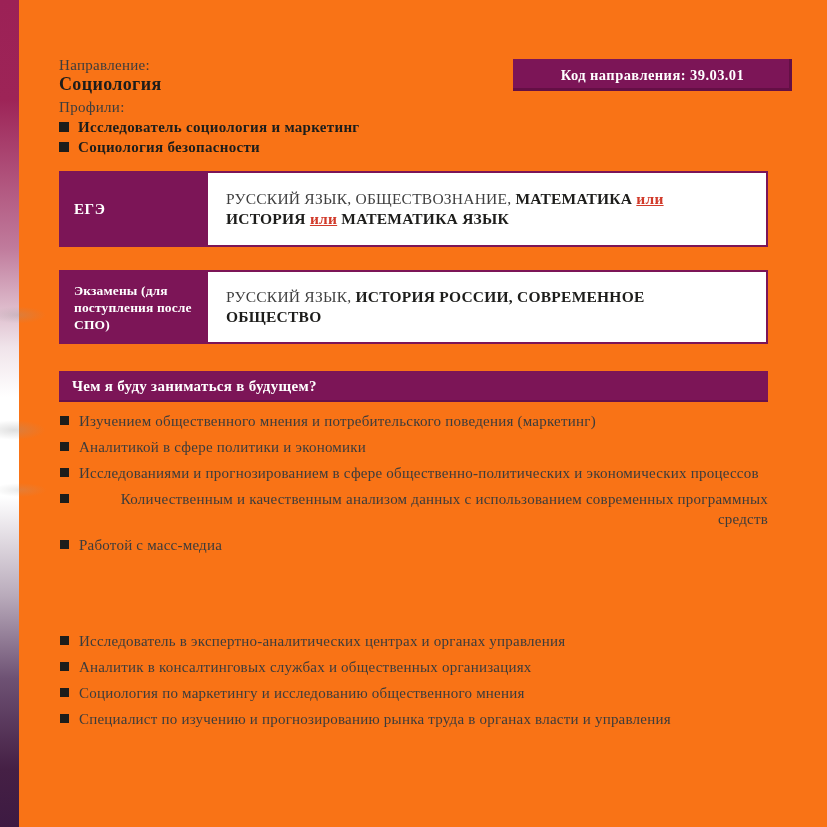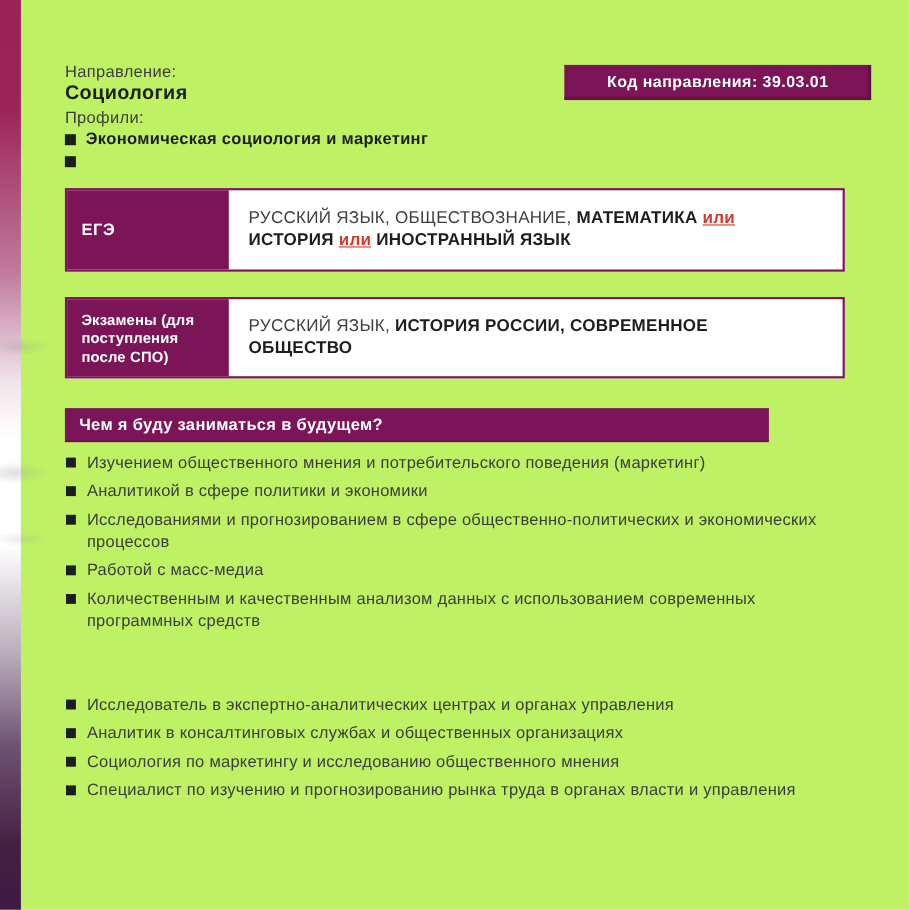--- a/index.html
+++ b/index.html
@@ -1,21 +1,21 @@
 <!DOCTYPE html>
 <html lang="ru"><head>
 <meta charset="utf-8">
 <style>
   html,body{margin:0;padding:0;}
   body{
     width:827px;height:827px;background:#ffffff;overflow:hidden;
     font-family:"Liberation Sans","DejaVu Sans",sans-serif;
     -webkit-font-smoothing:antialiased;
   }
-  .page{position:relative;width:827px;height:827px;background:#bef264;}
+  .page{position:relative;width:827px;height:827px;background:#f97316;font-family:Liberation Serif, serif;}
 
   
   .strip{
     position:absolute;left:0;top:0;width:19px;height:827px;
     background:linear-gradient(180deg,
       #9c2156 0%, #9d2457 12%, #c07b9c 30%, #f0e4ea 42%,
       #ffffff 48%, #ffffff 60%, #b9abbb 72%, #6e5274 82%,
       #452045 93%, #3d1a42 100%);
   }
   .map-texture{
@@ -62,66 +62,67 @@
     flex:1;display:flex;align-items:center;box-sizing:border-box;
     padding:8px 24px 8px 18px;
     font-size:15.5px;line-height:20px;color:#3f3f3f;letter-spacing:.015em;
   }
   .exam-body .bold{font-weight:bold;color:#1d1d1b;}
   .exam-body .regular{color:#3f3f3f;}
   .exam-body .or{font-weight:bold;color:#d13a2a;text-decoration:underline;}
 
   
   .section-bar{
-    position:absolute;left:59px;width:640px;height:31px;background:#7c1557;
+    position:absolute;left:59px;width:709px;height:31px;background:#7c1557;
     color:#ffffff;font-size:15px;font-weight:bold;letter-spacing:.02em;
     display:flex;align-items:center;padding-left:13px;box-sizing:border-box;
     box-shadow:inset 0 -2px 0 rgba(0,0,0,.15);
   }
   .section-bar.future{top:371px;}
   .section-bar.jobs{top:593px;}
 
   
   ul.bullets{list-style:none;margin:0;padding:0;position:absolute;left:59px;width:709px;}
   ul.bullets.future-list{top:411px;}
   ul.bullets.jobs-list{top:631px;}
-  ul.bullets li{display:flex;align-items:flex-start;margin-bottom:6px;}
+  ul.bullets li{display:flex;align-items:flex-start;margin-bottom:6px;text-align:right;}
   ul.bullets .sq{flex:0 0 9px;width:9px;height:9px;background:#1d1d1b;margin:5px 10px 0 1px;}
   ul.bullets .li-text{font-size:15px;line-height:20px;color:#3c3c3c;letter-spacing:.015em;}
 </style>
 </head>
 <body>
 
 <div class="page">
   <div class="strip"></div>
   <div class="map-texture"></div>
 
   <div class="top-block">
     <div class="dir-label">Направление:</div>
     <div class="dir-value">Социология</div>
     <div class="profiles-label">Профили:</div>
     <ul class="profiles">
 
         <li>
           <span class="sq"></span>
-          <span class="li-text">Экономическая социология и маркетинг</span>
+          <span class="li-text">Исследователь социология и маркетинг</span>
         </li>
 
         <li>
           <span class="sq"></span>
+          <span class="li-text">Социология безопасности</span>
         </li>
       </ul>
   </div>
 
   <div class="code-badge">Код направления: 39.03.01</div>
 
   <div class="exam-box ege">
     <div class="exam-panel">ЕГЭ</div>
     <div class="exam-body">
-      <span><span class="regular">РУССКИЙ ЯЗЫК, ОБЩЕСТВОЗНАНИЕ, </span><span class="bold">МАТЕМАТИКА </span><span class="or">или</span><br><span class="bold">ИСТОРИЯ </span><span class="or">или</span><span class="bold"> ИНОСТРАННЫЙ ЯЗЫК</span></span>
+      <span><span class="regular">РУССКИЙ ЯЗЫК, ОБЩЕСТВОЗНАНИЕ, </span><span class="bold">МАТЕМАТИКА </span><span class="or">или</span><br><span class="bold">ИСТОРИЯ </span><span class="or">или</span><span class="bold"> МАТЕМАТИКА ЯЗЫК</span></span>
     </div>
   </div>
 
   <div class="exam-box spo">
     <div class="exam-panel">Экзамены (для поступления после СПО)</div>
     <div class="exam-body">
       <span><span class="regular">РУССКИЙ ЯЗЫК, </span><span class="bold">ИСТОРИЯ РОССИИ, СОВРЕМЕННОЕ ОБЩЕСТВО</span></span>
     </div>
   </div>
 
@@ -139,26 +140,26 @@
         <span class="li-text">Аналитикой в сфере политики и экономики</span>
       </li>
 
       <li>
         <span class="sq"></span>
         <span class="li-text">Исследованиями и прогнозированием в сфере общественно-политических и экономических процессов</span>
       </li>
 
       <li>
         <span class="sq"></span>
-        <span class="li-text">Работой с масс-медиа</span>
+        <span class="li-text">Количественным и качественным анализом данных с использованием современных программных средств</span>
       </li>
 
       <li>
         <span class="sq"></span>
-        <span class="li-text">Количественным и качественным анализом данных с использованием современных программных средств</span>
+        <span class="li-text">Работой с масс-медиа</span>
       </li>
     </ul>
 
 
   <ul class="bullets jobs-list">
 
       <li>
         <span class="sq"></span>
         <span class="li-text">Исследователь в экспертно-аналитических центрах и органах управления</span>
       </li>

